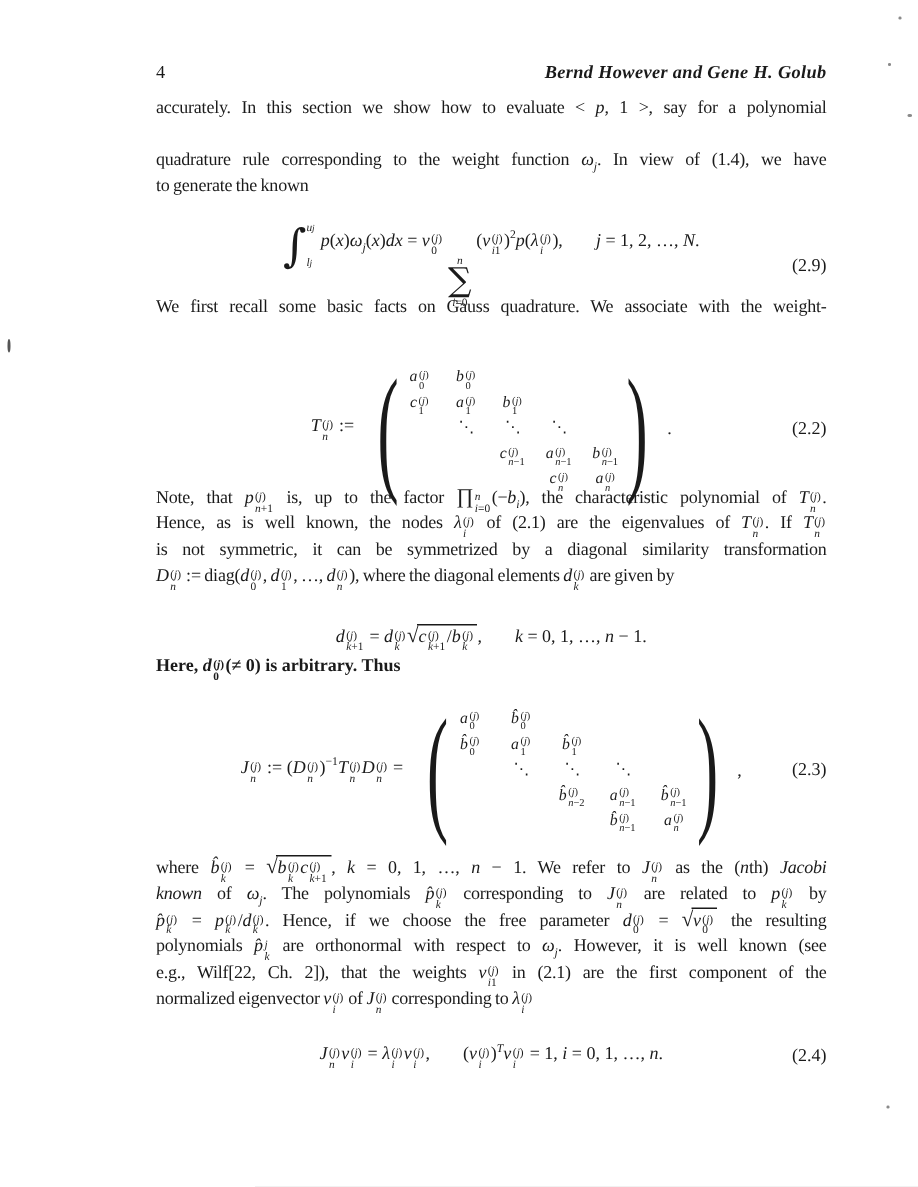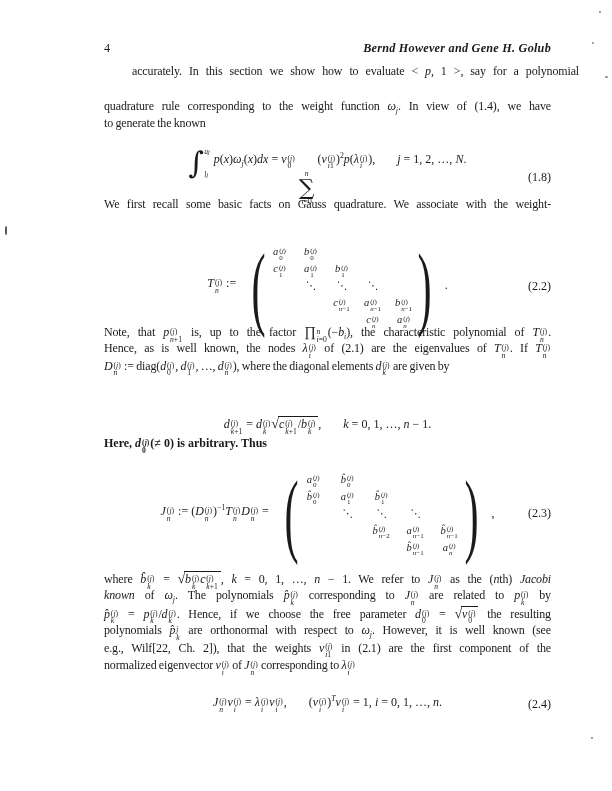--- a/index.html
+++ b/index.html
@@ -16,21 +16,21 @@
   }
   .rtitle { font-style: italic; font-weight: bold; letter-spacing: .25px; }
   .textblock { position: absolute; left: 104px; top: 0; width: 447px; font-size: 12px; }
   .block { position: absolute; left: 0; width: 100%; }
   .jline {
     height: 17.45px; text-align: justify; text-align-last: justify;
     letter-spacing: -0.15px; word-spacing: -0.5px;
   }
   .jline.end { text-align: left; text-align-last: left; }
   .ind { text-indent: 18px; }
-  .p1 { top: 64px; margin-left: 28px; }  .p2 { top: 99px; }  .p3 { top: 197px; }
+  .p1 { top: 64px; }  .p2 { top: 99px; }  .p3 { top: 197px; }
   .p4 { top: 324px; } .p5 { top: 571px; }
   .hereline { top: 436px; height: 17.45px; text-align: left; font-weight: bold; }
   .eq { position: absolute; left: 0; width: 100%;
         display: flex; align-items: center; justify-content: center; }
   .eq21 { top: 155px; height: 44px; }
   .eq22 { top: 238px; height: 95px; }
   .eqd  { top: 410px; height: 32px; }
   .eq23 { top: 463px; height: 100px; }
   .eq24 { top: 691px; height: 26px; }
   .eqnum { position: absolute; right: 0; top: 50%; transform: translateY(-50%); }
@@ -87,21 +87,21 @@
       <div class="jline">quadrature rule corresponding to the weight function <mv>ω</mv><sub><mv>j</mv></sub>. In view of (1.4), we have</div>
       <div class="jline end">to generate the known</div>
     </div>
 
     <div class="eq eq21">
       <span class="eqbody"><mint>∫</mint><mss class="iss"><mt><mv>u</mv><msb><mv>j</mv></msb></mt><mb><mv>l</mv><msb><mv>j</mv></msb></mb></mss> <mv>p</mv>(<mv>x</mv>)<mv>ω</mv><sub><mv>j</mv></sub>(<mv>x</mv>)<mv>dx</mv> = <mv>ν</mv><mss><mt>(<mv>j</mv>)</mt><mb>0</mb></mss><msum>
             <mt><mv>n</mv></mt>
             <mg>∑</mg>
             <mb><mv>i</mv>=0</mb>
           </msum>(<mv>v</mv><mss><mt>(<mv>j</mv>)</mt><mb><mv>i</mv>1</mb></mss>)<sup>2</sup><mv>p</mv>(<mv>λ</mv><mss><mt>(<mv>j</mv>)</mt><mb><mv>i</mv></mb></mss>),<span class="gap"></span><mv>j</mv> = 1, 2, …, <mv>N</mv>.</span>
-      <span class="eqnum">(1.8)</span>
+      <span class="eqnum">(2.9)</span>
     </div>
 
     <div class="block p3">
       <div class="jline">We first recall some basic facts on Gauss quadrature. We associate with the weight-</div>
     </div>
 
     <div class="eq eq22">
       <span class="matwrap">
         <span class="lhs"><mv>T</mv><mss><mt>(<mv>j</mv>)</mt><mb><mv>n</mv></mb></mss> :=</span>
         <span class="mlp">(</span>
@@ -134,20 +134,21 @@
           </span>
         <span class="mrp">)</span>
         <span class="trail">.</span>
       </span>
       <span class="eqnum">(2.2)</span>
     </div>
 
     <div class="block p4">
       <div class="jline">Note, that <mv>p</mv><mss><mt>(<mv>j</mv>)</mt><mb><mv>n</mv>+1</mb></mss> is, up to the factor <mprod>∏</mprod><mss><mt><mv>n</mv></mt><mb><mv>i</mv>=0</mb></mss>(−<mv>b</mv><sub><mv>i</mv></sub>), the characteristic polynomial of <mv>T</mv><mss><mt>(<mv>j</mv>)</mt><mb><mv>n</mv></mb></mss>.</div>
       <div class="jline">Hence, as is well known, the nodes <mv>λ</mv><mss><mt>(<mv>j</mv>)</mt><mb><mv>i</mv></mb></mss> of (2.1) are the eigenvalues of <mv>T</mv><mss><mt>(<mv>j</mv>)</mt><mb><mv>n</mv></mb></mss>. If <mv>T</mv><mss><mt>(<mv>j</mv>)</mt><mb><mv>n</mv></mb></mss></div>
+      <div class="jline">is not symmetric, it can be symmetrized by a diagonal similarity transformation</div>
       <div class="jline end"><mv>D</mv><mss><mt>(<mv>j</mv>)</mt><mb><mv>n</mv></mb></mss> := diag(<mv>d</mv><mss><mt>(<mv>j</mv>)</mt><mb>0</mb></mss>, <mv>d</mv><mss><mt>(<mv>j</mv>)</mt><mb>1</mb></mss>, …, <mv>d</mv><mss><mt>(<mv>j</mv>)</mt><mb><mv>n</mv></mb></mss>), where the diagonal elements <mv>d</mv><mss><mt>(<mv>j</mv>)</mt><mb><mv>k</mv></mb></mss> are given by</div>
     </div>
 
     <div class="eq eqd">
       <span class="eqbody"><mv>d</mv><mss><mt>(<mv>j</mv>)</mt><mb><mv>k</mv>+1</mb></mss> = <mv>d</mv><mss><mt>(<mv>j</mv>)</mt><mb><mv>k</mv></mb></mss><mrt>√</mrt><mrad><mv>c</mv><mss><mt>(<mv>j</mv>)</mt><mb><mv>k</mv>+1</mb></mss>/<mv>b</mv><mss><mt>(<mv>j</mv>)</mt><mb><mv>k</mv></mb></mss></mrad>,<span class="gap"></span><mv>k</mv> = 0, 1, …, <mv>n</mv> − 1.</span>
     </div>
 
     <div class="block hereline">Here, <mv>d</mv><mss><mt>(<mv>j</mv>)</mt><mb>0</mb></mss>(≠ 0) is arbitrary. Thus</div>
 
     <div class="eq eq23">

